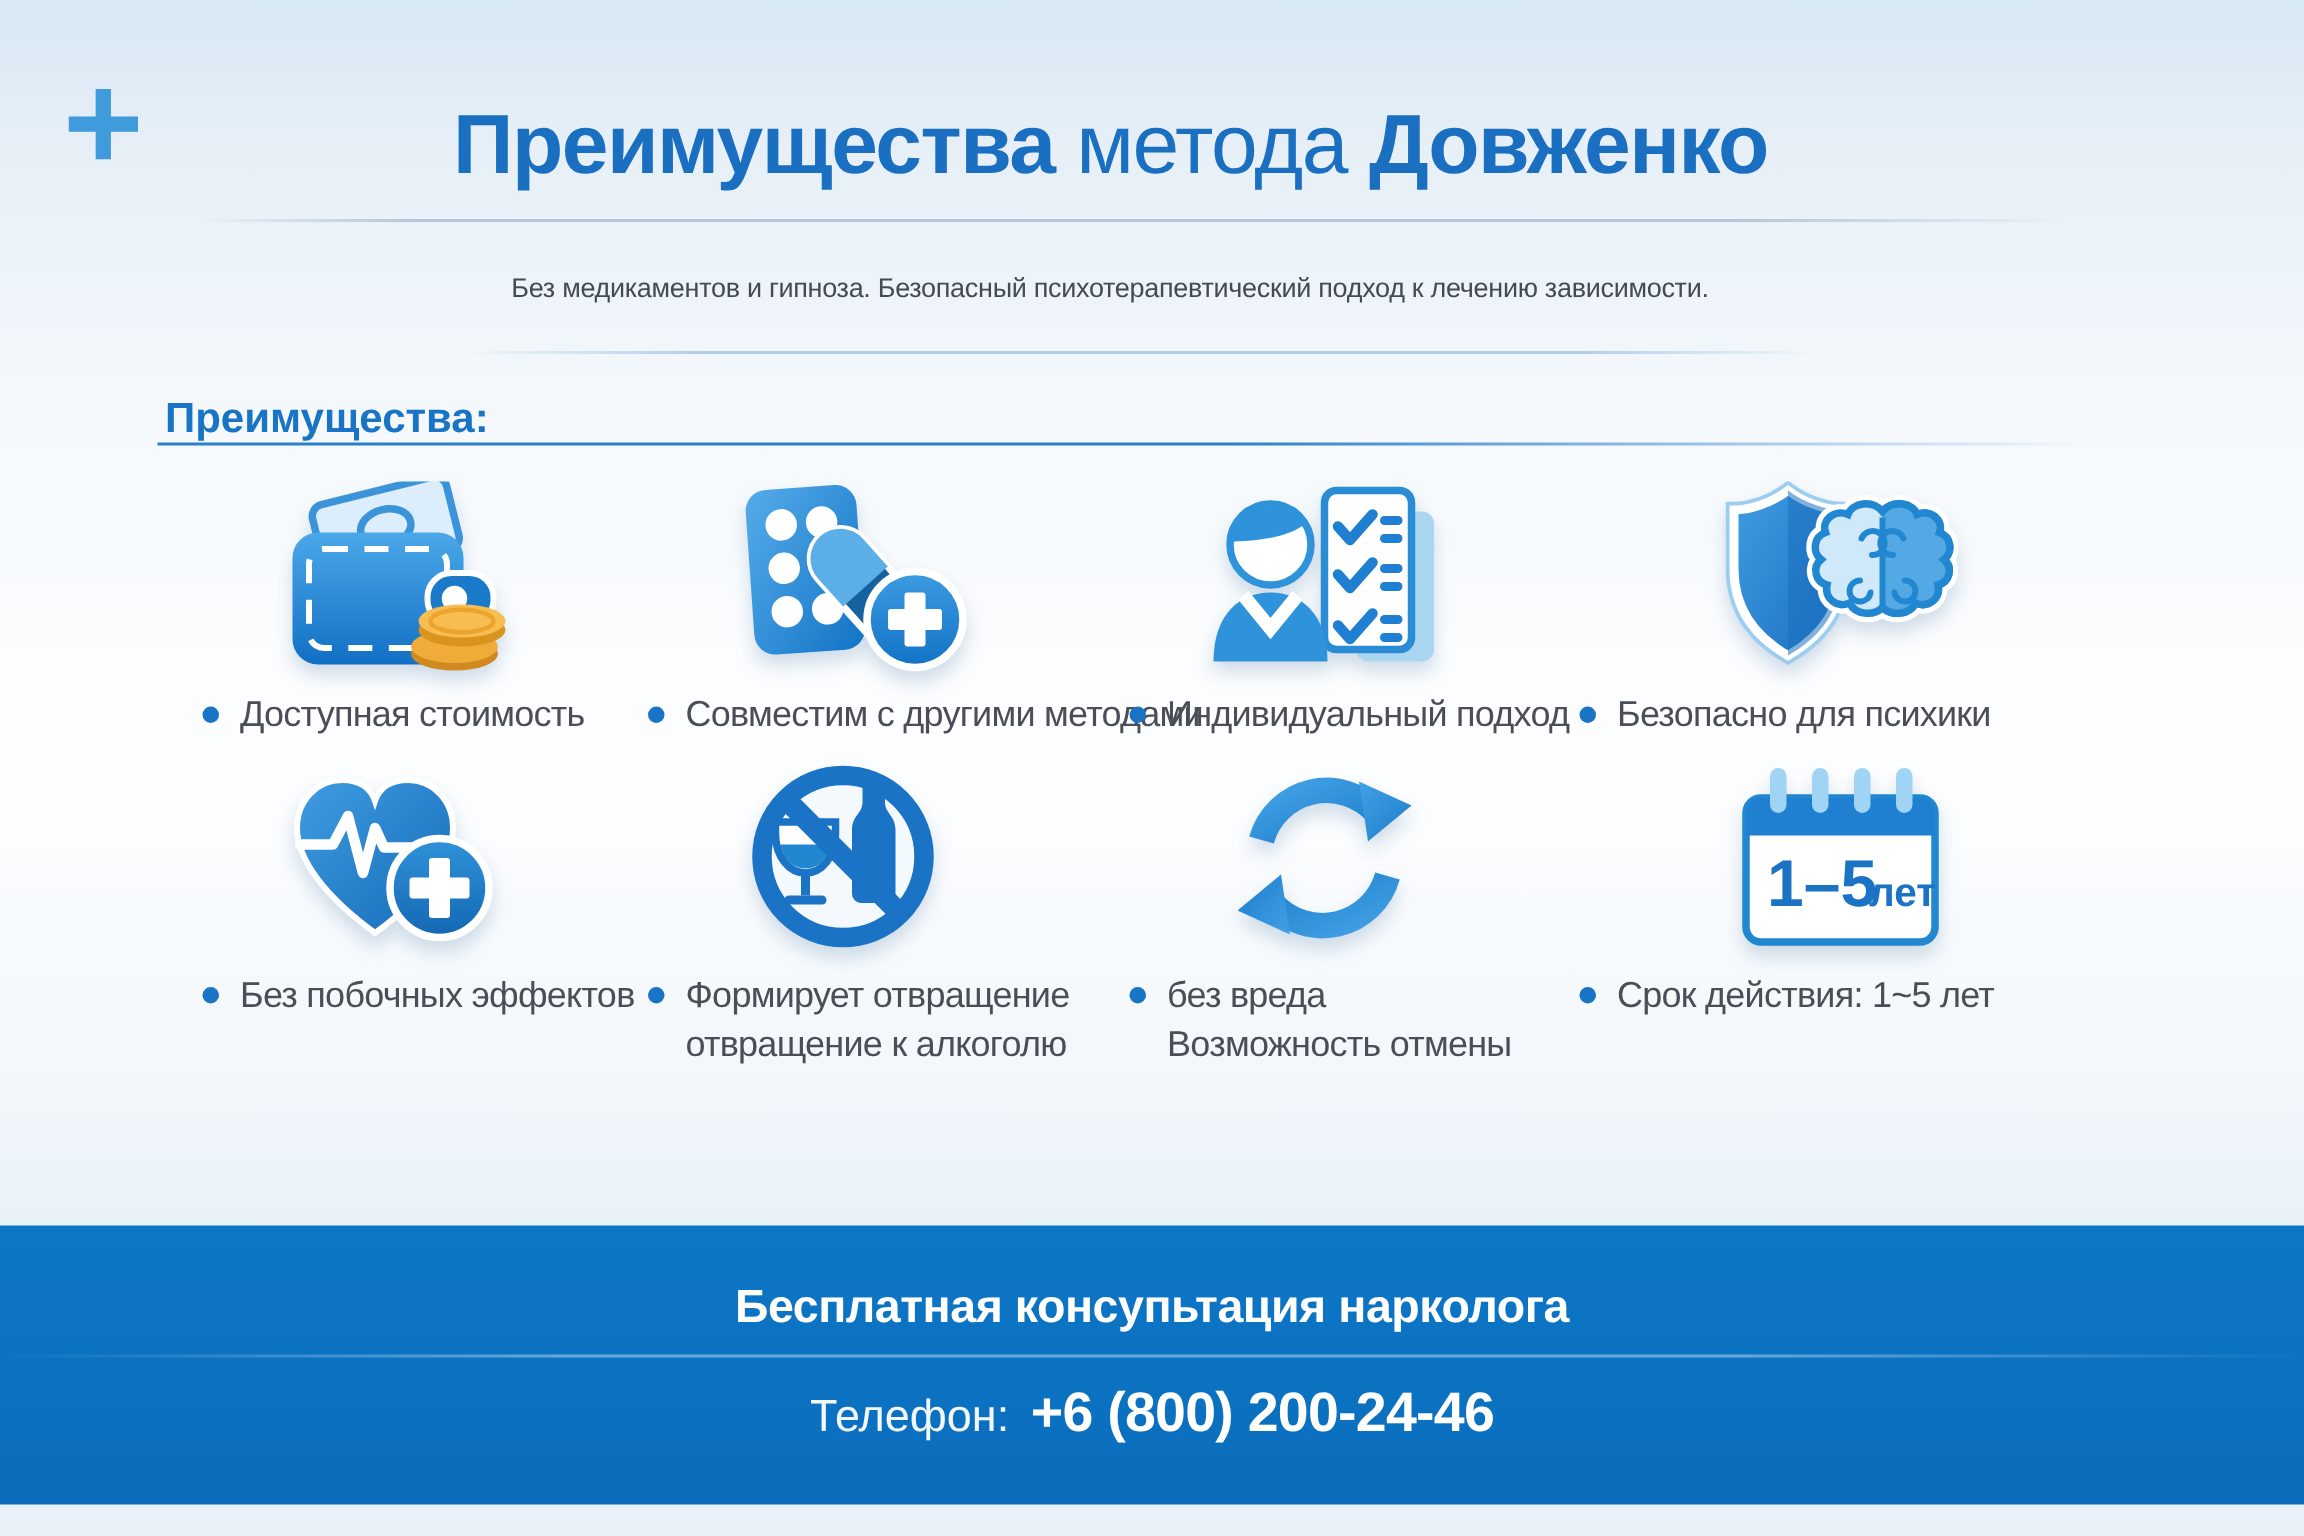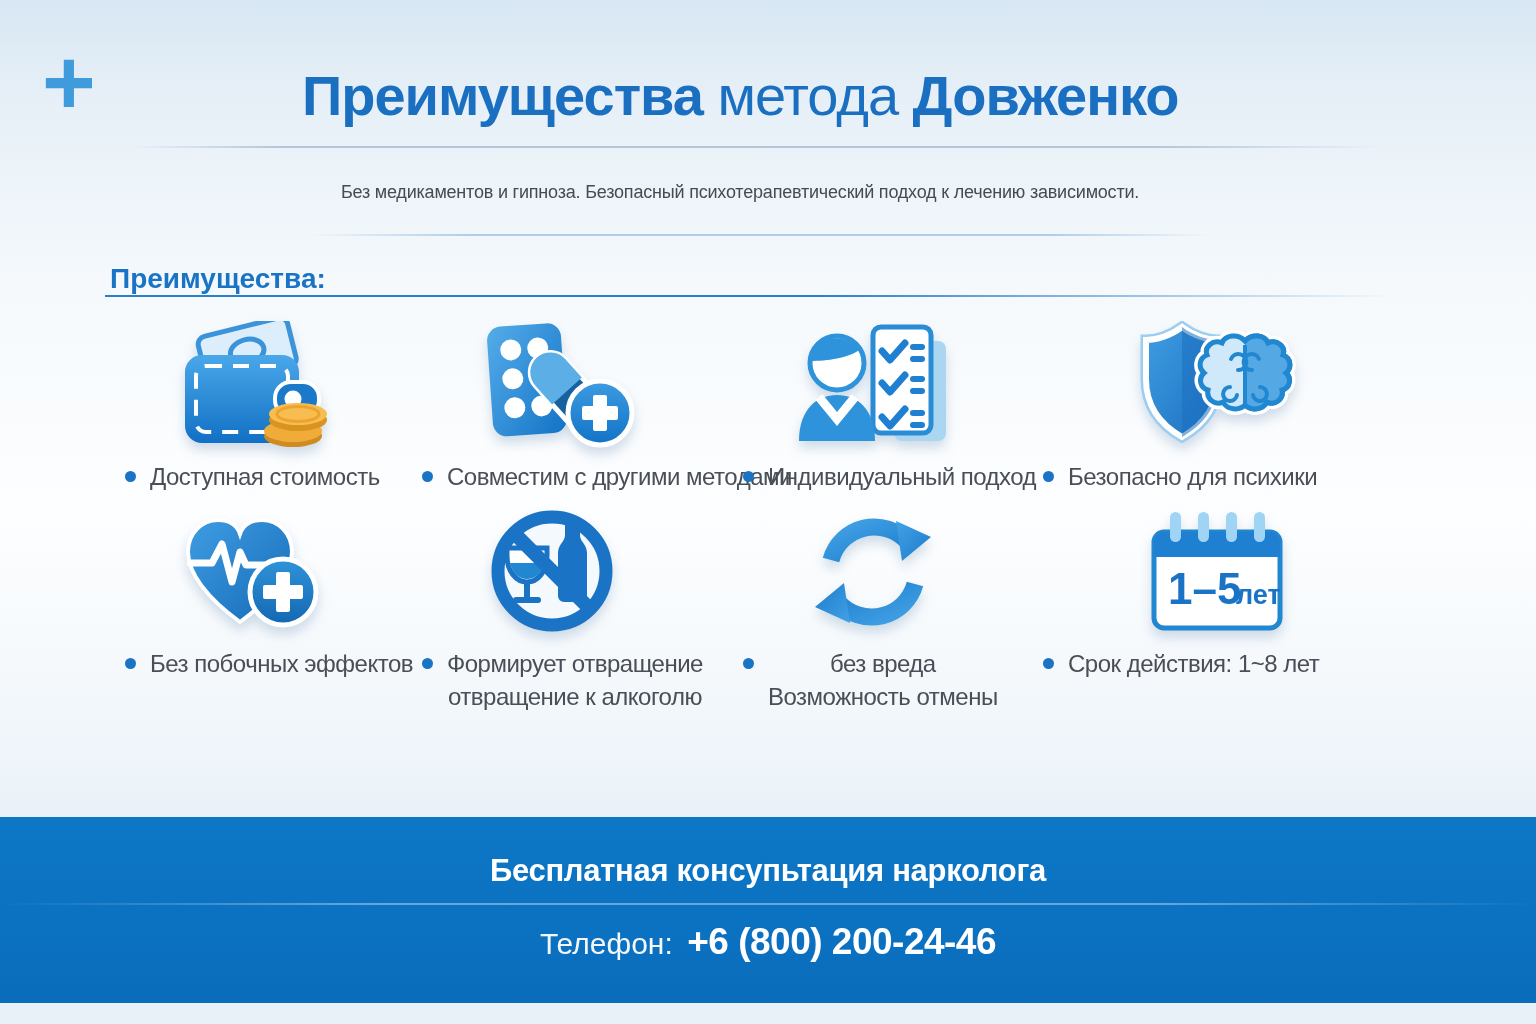--- a/index.html
+++ b/index.html
@@ -23,22 +23,22 @@
     background:linear-gradient(90deg,rgba(170,190,212,0),rgba(170,190,212,.85) 12%,rgba(170,190,212,.85) 82%,rgba(170,190,212,0));}
   .subtitle{position:absolute;top:182px;left:0;width:1480px;text-align:center;
     font-size:18px;color:#454b54;letter-spacing:-0.2px;}
   .subtitle-divider{position:absolute;top:234px;left:310px;width:900px;height:2px;
     background:linear-gradient(90deg,rgba(174,205,234,0),#aecdea 18%,#aecdea 82%,rgba(174,205,234,0));}
   
   .section-heading{position:absolute;top:263px;left:110px;font-size:28px;font-weight:700;color:#1a74c6;text-align:center;}
   .section-underline{position:absolute;top:295px;left:105px;width:1290px;height:2px;
     background:linear-gradient(90deg,#2a7fca,#2a7fca 55%,rgba(42,127,202,0));}
   
-  .grid{position:absolute;top:320px;left:105px;display:grid;
-    grid-template-columns:297px 321px 300px 430px;row-gap:14px;text-align:center;}
+  .grid{position:absolute;top:320px;left:115px;display:grid;
+    grid-template-columns:297px 321px 300px 430px;row-gap:14px;}
   .cell{display:flex;flex-direction:column;}
   .icon-box{width:300px;height:132px;display:flex;align-items:center;justify-content:center;}
   .cell.shift .icon-box{margin-left:44px;}
   .icon-box svg{filter:drop-shadow(0 7px 6px rgba(96,136,176,.28));}
   .label{display:flex;margin-top:8px;padding-left:20px;}
   .bullet{width:11px;height:11px;border-radius:50%;background:#1a74c6;margin-top:11px;flex:none;}
   .lines{margin-left:14px;font-size:24px;line-height:33px;color:#494e57;letter-spacing:-0.5px;}
   .line{white-space:nowrap;}
   
   .footer{position:absolute;left:0;top:817px;width:1536px;height:186px;color:#fff;text-align:center;
@@ -309,21 +309,21 @@
             <rect x="94" y="4" width="11" height="30" rx="5.5"></rect>
             <rect x="122" y="4" width="11" height="30" rx="5.5"></rect>
           </g>
           <text x="36" y="96" font-size="44" font-weight="700" fill="#1a73c4">1–5</text>
           <text x="104" y="96" font-size="27" font-weight="700" fill="#1a73c4">лет</text>
         </svg>
       </div>
       <div class="label">
         <span class="bullet"></span>
         <div class="lines">
-          <div class="line">Срок действия: 1~8 лет</div>
+          <div class="line">Срок действия: 1~5 лет</div>
           <div class="line"></div>
         </div>
       </div>
     </div>
 
   </div>
 
   <div class="footer">
     <div class="footer-title">Бесплатная консупьтация нарколога</div>
     <div class="footer-divider"></div>

